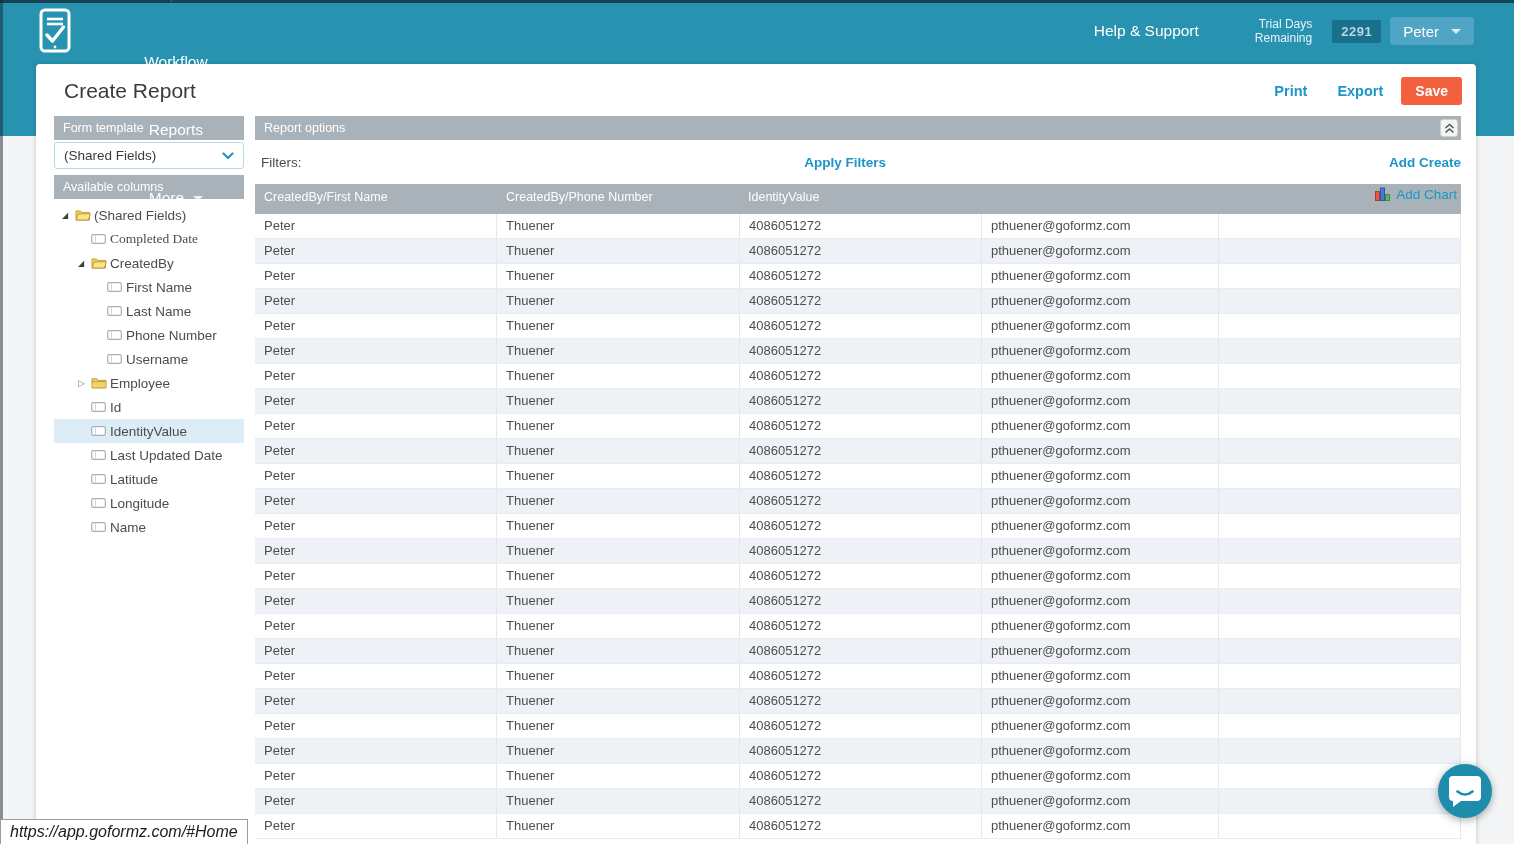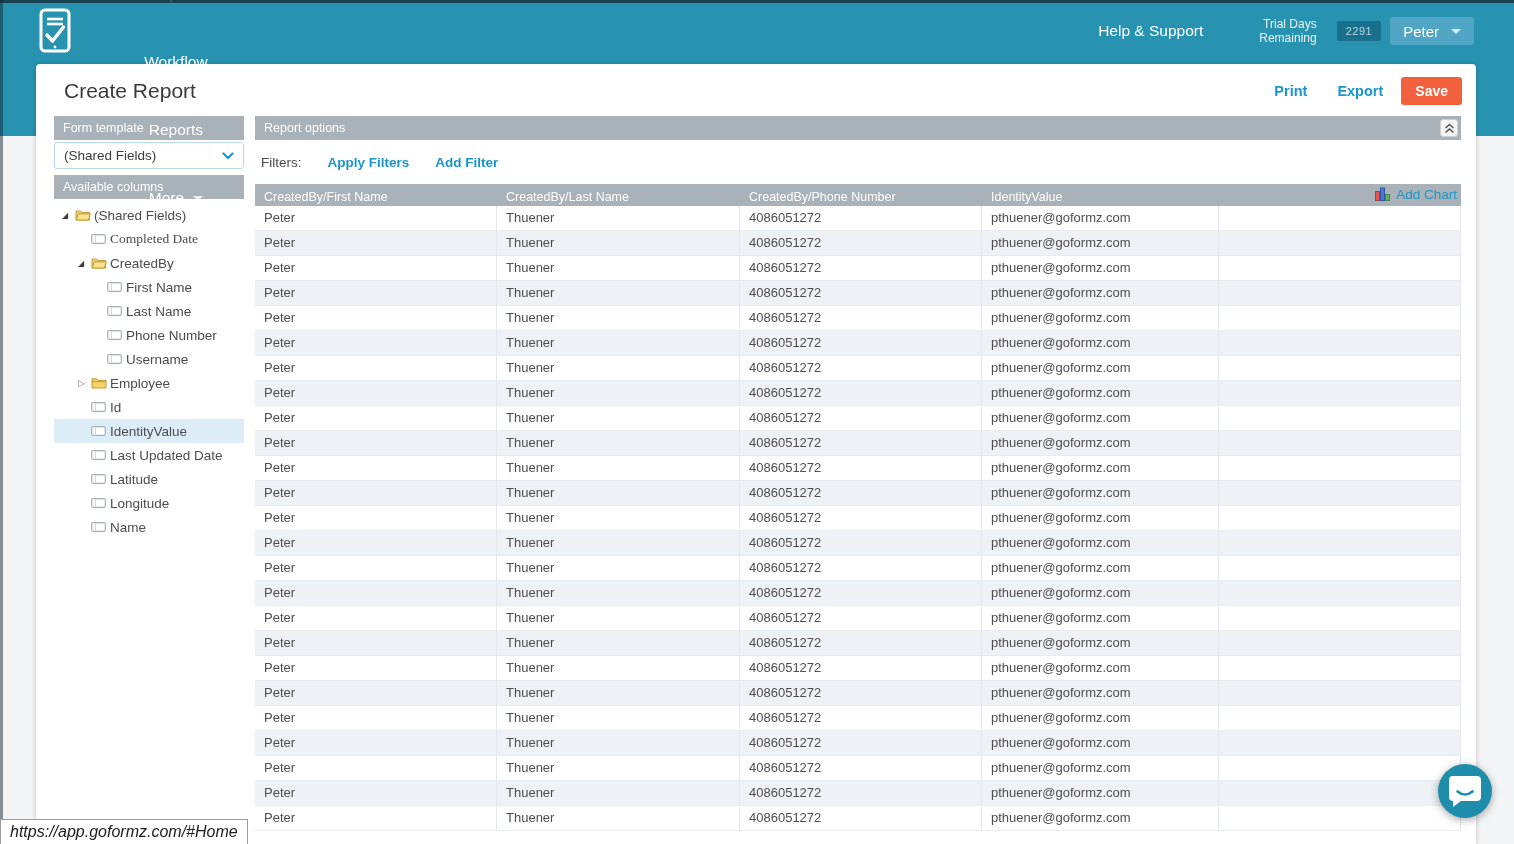--- a/index.html
+++ b/index.html
@@ -17,21 +17,21 @@
   
   .topbar{position:absolute;top:0;left:0;right:0;height:62px;display:flex;align-items:center;z-index:2;color:#fff;}
   .logo{margin-left:38px;width:34px;height:46px;display:flex;align-items:center;}
   .nav{display:flex;list-style:none;margin-left:66px;gap:44px;align-items:center;flex-direction:column;}
   .nav li{font-size:15.5px;color:#fff;cursor:pointer;padding-bottom:4px;border-bottom:2px solid transparent;display:flex;align-items:center;}
   .nav li.active{border-bottom-color:#fff;}
   .caret-down{display:inline-block;width:0;height:0;border-left:5px solid transparent;border-right:5px solid transparent;border-top:5px solid rgba(255,255,255,.8);margin-left:9px;}
   .topbar-right{margin-left:auto;display:flex;align-items:center;margin-right:40px;}
   .help-link{font-size:15.5px;color:#fff;margin-right:56px;cursor:pointer;}
   .trial-label{font-size:12px;line-height:1.2;text-align:right;color:#e9f3f7;margin-right:20px;}
-  .trial-badge{background:var(--badge);color:#B7D7E2;font-size:11px;font-weight:normal;padding:4px 9px;border-radius:2px;margin-right:9px;letter-spacing:.5px;}
+  .trial-badge{background:var(--badge);color:#B7D7E2;font-size:13px;font-weight:bold;padding:4px 9px;border-radius:2px;margin-right:9px;letter-spacing:.5px;}
   .user-btn{background:var(--userbtn);border-radius:3px;height:28px;display:flex;align-items:center;padding:0 13px;cursor:pointer;}
   .user-btn .name{font-size:15px;color:#fff;margin-right:12px;}
   .user-btn .caret-down{border-top-color:#d5eaf2;margin-left:0;}
 
   
   .panel{position:absolute;left:36px;top:64px;width:1440px;height:780px;background:#fff;border-radius:4px 4px 0 0;box-shadow:0 1px 5px rgba(0,0,0,.22);z-index:1;}
   .page-title{position:absolute;left:28px;top:15px;font-size:21px;color:#3a3a3a;}
   .panel-actions{position:absolute;right:14px;top:13px;display:flex;align-items:center;}
   .text-btn{color:var(--link);font-size:14.5px;font-weight:bold;cursor:pointer;margin-left:30px;}
   .save-btn{margin-left:18px;background:var(--save);color:#fff;font-size:14px;font-weight:bold;border:none;border-radius:3px;padding:6px 14px;cursor:pointer;}
@@ -47,28 +47,28 @@
   .tree-row{height:24px;display:flex;align-items:center;font-size:13.5px;color:#4c4c4c;cursor:pointer;white-space:nowrap;}
   .tree-row.selected{background:var(--treesel);}
   .tw-arrow{width:13px;flex:0 0 13px;font-size:8px;color:#3e3e3e;text-align:left;}
   .tw-arrow.collapsed{font-size:9px;color:#7a7a7a;}
   .tw-icon{width:19px;flex:0 0 19px;display:flex;align-items:center;}
 
   
   .main{position:absolute;left:219px;top:52px;width:1206px;}
   .options-bar{position:relative;}
   .collapse-btn{position:absolute;right:3px;top:3px;width:18px;height:18px;background:#f4f4f4;border:1px solid #cfcfcf;border-radius:3px;display:flex;align-items:center;justify-content:center;cursor:pointer;}
-  .filters-row{height:44px;display:flex;align-items:center;padding-left:6px;position:relative;}
+  .filters-row{height:44px;display:flex;align-items:center;padding-left:6px;position:relative;justify-content:space-between;}
   .filters-label{font-size:13.5px;color:#4c4c4c;}
   .filter-link{color:var(--link);font-size:13.5px;font-weight:bold;cursor:pointer;margin-left:26px;}
   .add-chart{position:absolute;right:4px;top:0;height:44px;display:flex;align-items:center;cursor:pointer;margin-top:32px;}
   .add-chart .lbl{color:var(--link);font-size:13.5px;margin-left:5px;}
 
   
-  .grid-header{display:flex;background:var(--gray);height:22px;}
+  .grid-header{display:flex;background:var(--gray);height:30px;}
   .grid-header .cell{color:#fff;font-size:12.5px;line-height:26px;padding-left:9px;white-space:nowrap;overflow:hidden;cursor:pointer;}
   .grid-row{display:flex;height:25px;border-bottom:1px solid #e9ecef;background:#fff;}
   .grid-row:nth-child(even){background:var(--rowalt);}
   .grid-row .cell{font-size:13px;color:#4e4e4e;line-height:24px;padding-left:9px;border-right:1px solid #e4e8ec;white-space:nowrap;overflow:hidden;}
   .c0{width:242px;flex:0 0 242px;} .c1{width:243px;flex:0 0 243px;} .c2{width:242px;flex:0 0 242px;}
   .c3{width:237px;flex:0 0 237px;} .c4{width:242px;flex:0 0 242px;}
 
   
   .status-tip{position:absolute;left:0;top:819px;background:#fff;border:1px solid #9c9c9c;padding:3px 9px 5px 9px;font-size:16px;color:#1c1c1c;z-index:11;white-space:nowrap;font-style:italic;}
   .chat-btn{position:absolute;left:1438px;top:764px;width:54px;height:54px;border-radius:50%;background:var(--chat);box-shadow:0 2px 8px rgba(0,0,0,.35);z-index:11;display:flex;align-items:center;justify-content:center;cursor:pointer;}
@@ -291,33 +291,32 @@
         <span class="collapse-btn">
           <svg width="11" height="11" viewBox="0 0 11 11">
             <polyline points="1.5,5 5.5,1.5 9.5,5" fill="none" stroke="#555" stroke-width="1.5"></polyline>
             <polyline points="1.5,9.5 5.5,6 9.5,9.5" fill="none" stroke="#555" stroke-width="1.5"></polyline>
           </svg>
         </span>
       </div>
       <div class="filters-row">
         <span class="filters-label">Filters:</span>
         <span class="filter-link">Apply Filters</span>
-        <span class="filter-link">Add Filter</span>
+        <span class="filter-link">Add Create</span>
         <span class="add-chart">
           <svg width="16" height="14" viewBox="0 0 16 14">
             <rect x="0.5" y="4.5" width="4" height="9" fill="#E2574C" stroke="#B23B31" stroke-width="1"></rect>
             <rect x="5.5" y="1" width="4" height="12.5" fill="#4A77D4" stroke="#2F55A8" stroke-width="1"></rect>
             <rect x="10.5" y="7.5" width="4" height="6" fill="#5CB85C" stroke="#3E8F3E" stroke-width="1"></rect>
           </svg>
           <span class="lbl">Add Chart</span>
         </span>
       </div>
       <div class="grid-header">
           <div class="cell c0">CreatedBy/First Name</div>
-          <div class="cell c1">CreatedBy/Last Name</div>
           <div class="cell c2">CreatedBy/Phone Number</div>
           <div class="cell c4">IdentityValue</div>
         </div>
       <div class="grid-body">
           <div class="grid-row">
             <div class="cell c0">Peter</div>
             <div class="cell c1">Thuener</div>
             <div class="cell c2">4086051272</div>
             <div class="cell c3">pthuener@goformz.com</div>
             <div class="cell c4"></div>

